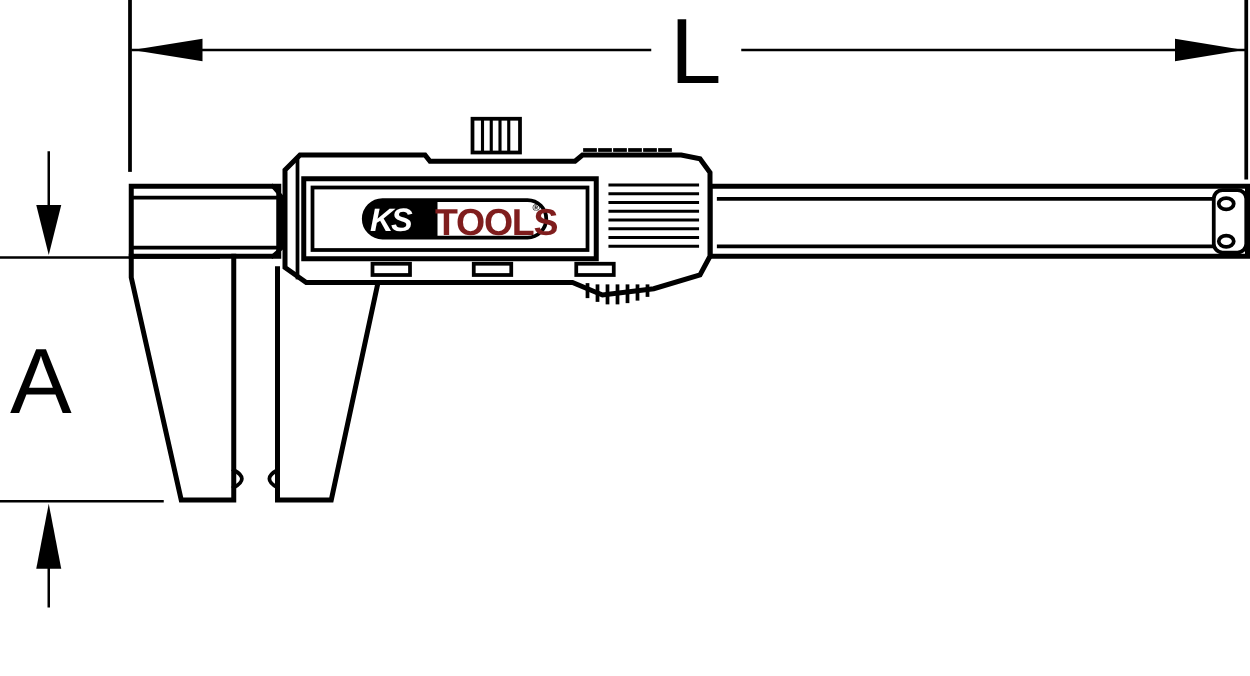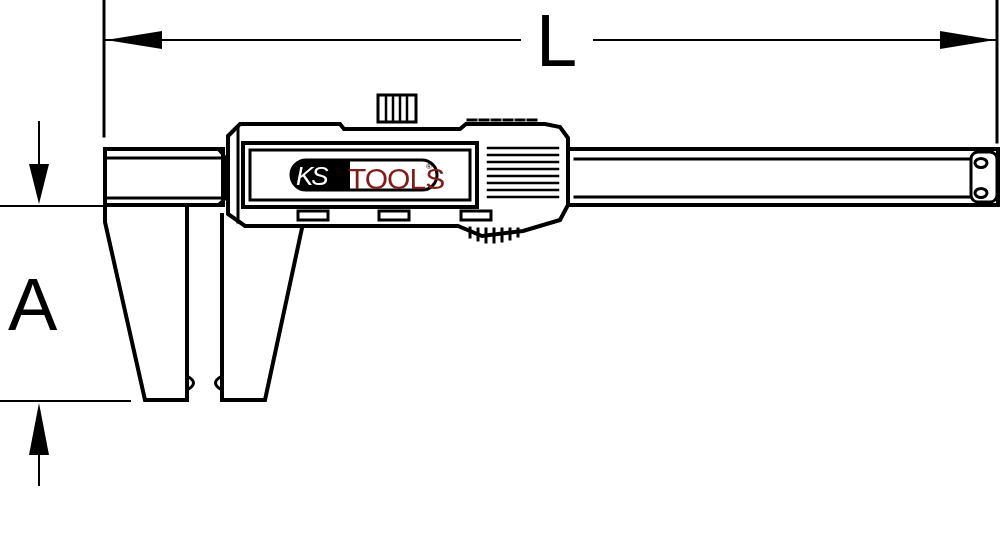--- a/index.html
+++ b/index.html
@@ -1,21 +1,21 @@
 <!DOCTYPE html>
 <html><head>
 <meta charset="utf-8">
 <style>
   html,body{margin:0;padding:0;background:#ffffff;}
   body{width:1000px;height:541px;overflow:hidden;position:relative;}
   svg{position:absolute;left:0;top:0;}
   .dim-label{position:absolute;font-family:"Liberation Sans",sans-serif;color:#000;line-height:1;}
   #lbl-L{left:536px;top:4px;font-size:74px;}
   #lbl-A{left:8px;top:268px;font-size:74px;}
-  .brand{position:absolute;left:290px;top:158px;width:148px;height:34px;font-family:"Liberation Sans",sans-serif;font-weight:normal;text-align:center;}
+  .brand{position:absolute;left:290px;top:158px;width:148px;height:34px;font-family:"Liberation Sans",sans-serif;font-weight:bold;text-align:center;}
   .brand-ks{position:absolute;left:6px;top:3px;font-size:26px;color:#fff;font-style:italic;letter-spacing:-2px;}
   .brand-tools{position:absolute;left:58px;top:4px;font-size:30px;color:#7f1d1d;letter-spacing:-1px;}
   .brand-r{position:absolute;left:136px;top:4px;font-size:8px;color:#000;}
 </style>
 </head>
 <body>
 
 <svg width="1000" height="541" viewBox="0 0 1000 541">
   <g stroke="#000" fill="none" stroke-linecap="square">
 

